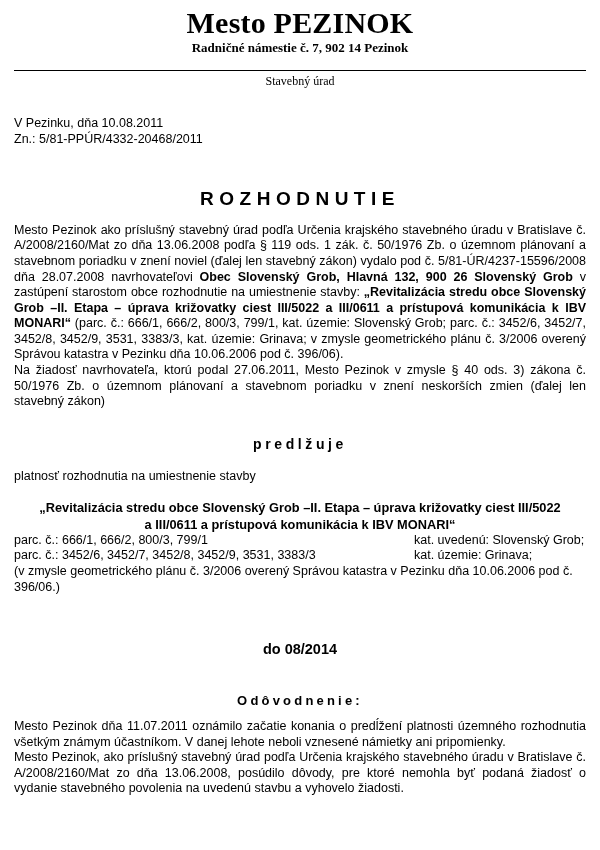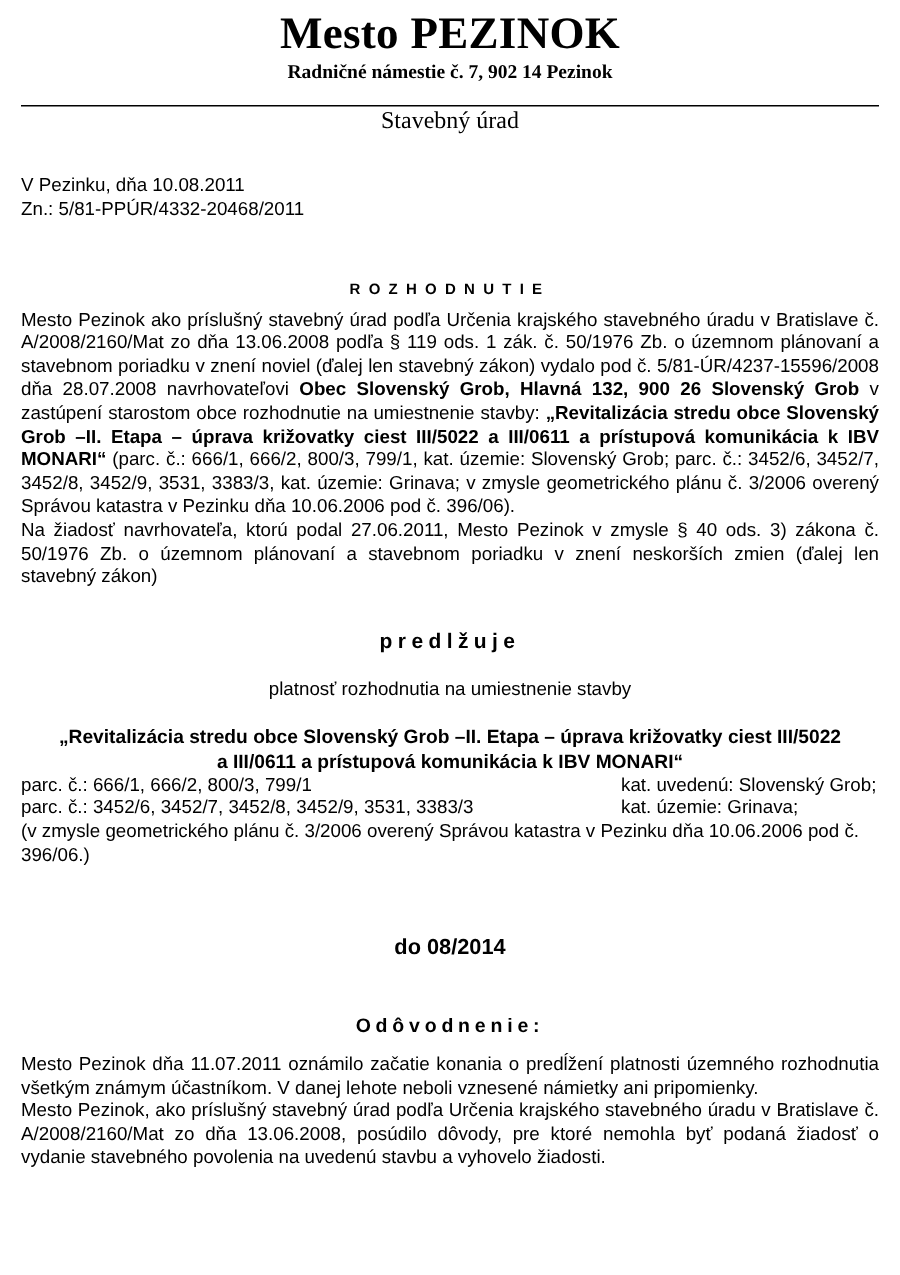--- a/index.html
+++ b/index.html
@@ -44,37 +44,37 @@
     padding-bottom: 13px;
   }
   .rule {
     border: 0;
     border-top: 1.6px solid #000;
     margin: 1px 0 2px 0;
     width: 100%;
   }
   .org-dept {
     font-family: "Liberation Serif", serif;
-    font-size: 16px;
+    font-size: 12px;
     line-height: 16px;
   }
 
   
   .refblock {
     margin-top: 26px;
     font-size: 12.5px;
     line-height: 16px;
   }
   .refblock div { white-space: pre; }
 
   
   .doc-title {
     text-align: center;
     font-weight: bold;
-    font-size: 10px;
+    font-size: 19px;
     letter-spacing: 5.5px;
     margin-top: 41px;
   }
   .verb-heading {
     text-align: center;
     font-weight: bold;
     font-size: 14px;
     letter-spacing: 3.6px;
     margin-top: 26px;
   }
@@ -99,21 +99,20 @@
     margin: 0;
     hyphens: none;
   }
   .gap-lg { margin-top: 25px; }
   .gap-md { margin-top: 16px; }
   .gap-sm { margin-top: 11px; }
   .first-para { margin-top: 25px; }
   b, .b { font-weight: bold; }
 
   .centered-sub {
-    text-align: center;
     font-size: 12.5px;
     line-height: 16px;
     margin-top: 16px;
   }
   .project-title {
     text-align: center;
     font-weight: bold;
     font-size: 12.8px;
     line-height: 17px;
     margin-top: 15px;

